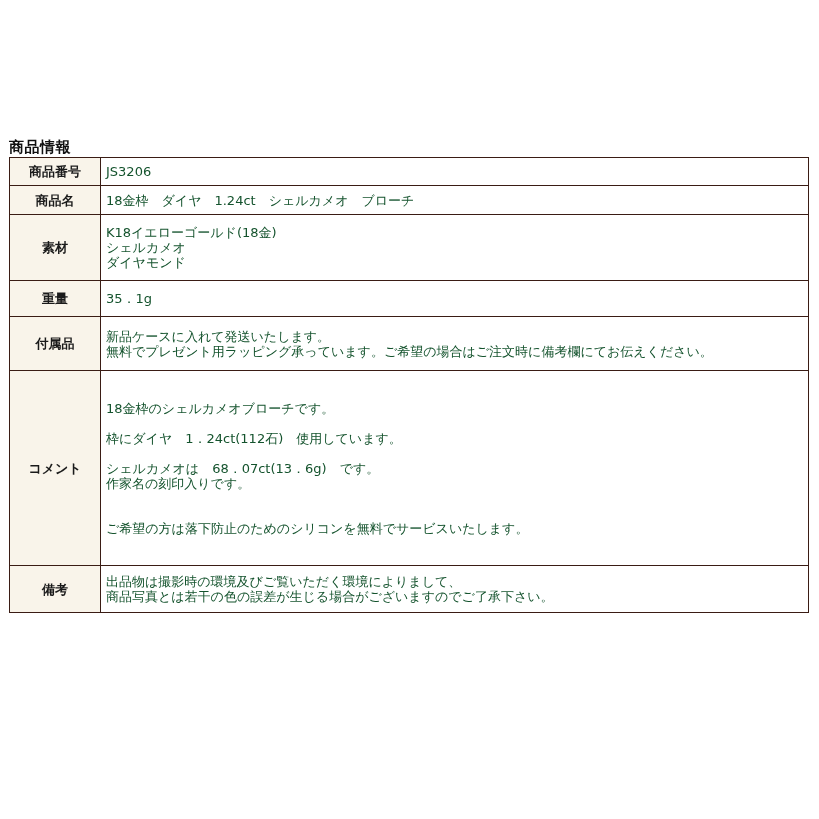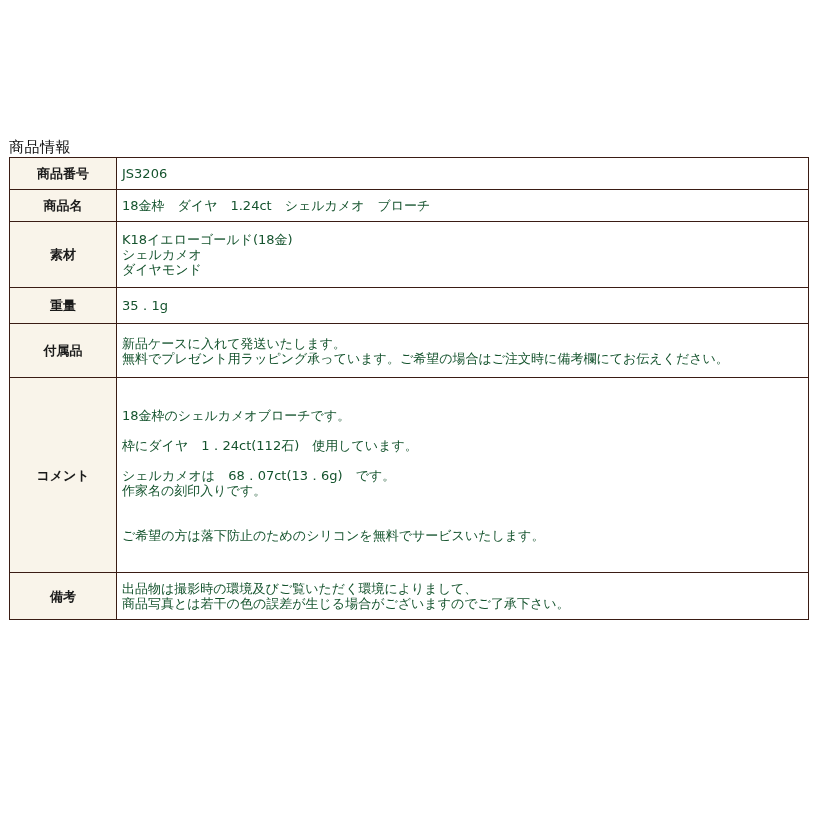--- a/index.html
+++ b/index.html
@@ -13,39 +13,39 @@
       position: relative;
       overflow: hidden;
       font-family: "DejaVu Sans", "Liberation Sans", sans-serif;
       color: #222222;
     }
     .section-title {
       position: absolute;
       left: 9px;
       top: 137px;
       font-size: 15px;
-      font-weight: normal;
+      font-weight: bold;
       color: #111111;
       letter-spacing: 0.5px;
       line-height: 20px;
     }
     table.info {
       position: absolute;
       left: 9px;
       top: 157px;
       width: 800px;
       border-collapse: collapse;
       border: 1px solid #3a1c14;
     }
     table.info td {
       border: 1px solid #3a1c14;
       font-size: 13px;
       line-height: 15px;
       vertical-align: middle;
-      padding: 8px;
+      padding: 0;
     }
     td.label {
       width: 90px;
       background: #f9f4ea;
       text-align: center;
       font-weight: bold;
       font-size: 12px;
       color: #1a1a1a;
     }
     td.value {

